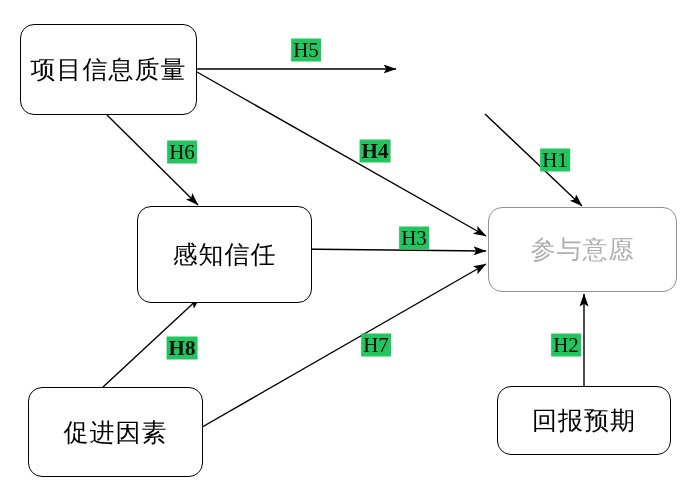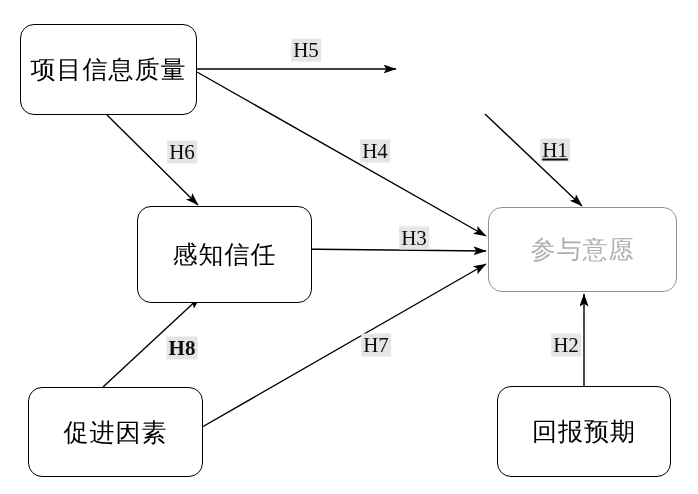--- a/index.html
+++ b/index.html
@@ -31,35 +31,35 @@
   }
   .node.muted {
     border-color: #919191;
     color: #aeaeae;
   }
   #node-project-info-quality       { left: 20px;  top: 24px;  width: 177px; height: 91px; text-align: right; }
   #node-perceived-value            { left: 397px; top: 23px;  width: 178px; height: 91px; }
   #node-perceived-trust            { left: 137px; top: 206px; width: 175px; height: 97px; }
   #node-participation-willingness  { left: 488px; top: 207px; width: 189px; height: 85px; }
   #node-facilitating-factors       { left: 28px;  top: 387px; width: 175px; height: 90px; }
-  #node-reward-expectation         { left: 497px; top: 386px; width: 174px; height: 91px; }
+  #node-reward-expectation         { left: 497px; top: 386px; width: 174px; height: 69px; }
 
   .elabel {
     position: absolute;
     transform: translate(-50%, -50%);
     font-size: 21px;
     color: #0d0d0d;
-    background: #e5e5e5;
+    background: #22c55e;
     line-height: 1;
     padding: 1px 2px;
   }
-  #elabel-h1 { left: 555px; top: 150px; text-decoration: underline; }
+  #elabel-h1 { left: 555px; top: 160px; }
   #elabel-h2 { left: 566px; top: 345px; }
   #elabel-h3 { left: 374px; top: 238px; margin-left: 40px; }
-  #elabel-h4 { left: 375px; top: 151px; }
+  #elabel-h4 { left: 375px; top: 151px; font-weight: bold; }
   #elabel-h5 { left: 306px; top: 50px;  }
   #elabel-h6 { left: 182px; top: 152px; }
   #elabel-h7 { left: 376px; top: 345px; }
   #elabel-h8 { left: 182px; top: 348px; font-weight: bold; }
 </style>
 </head>
 <body>
 
 <div class="canvas">
 

